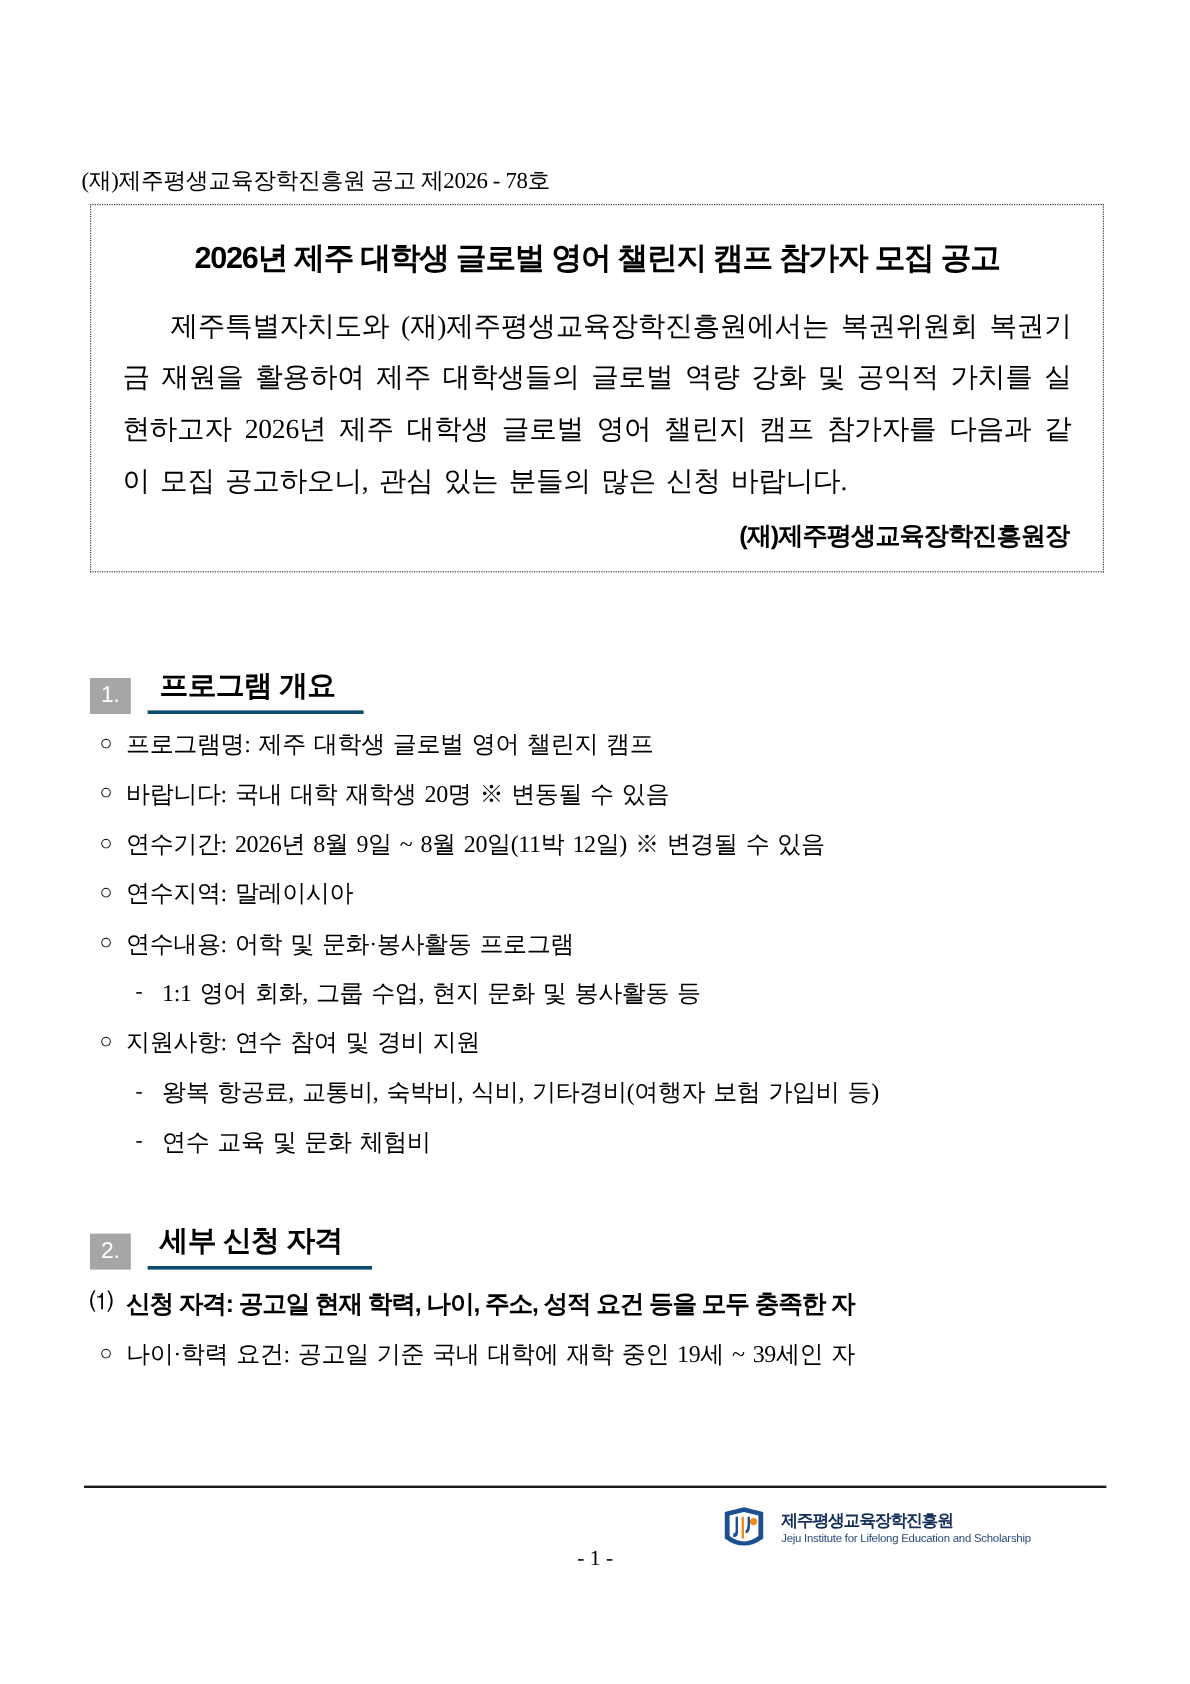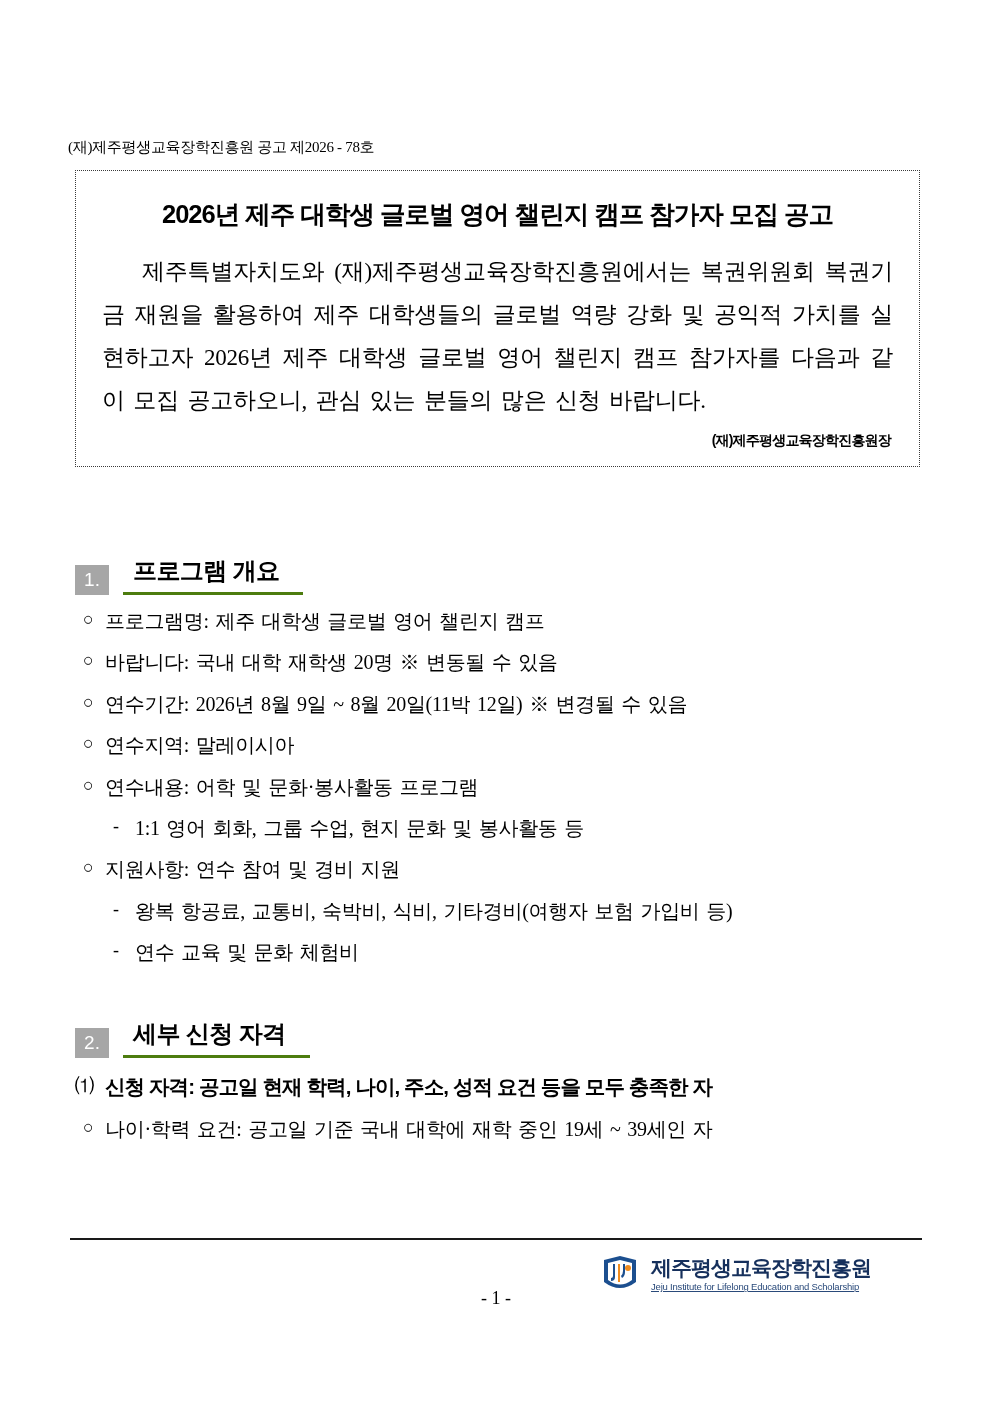--- a/index.html
+++ b/index.html
@@ -21,21 +21,21 @@
     height: 1403px;
     box-sizing: border-box;
     padding: 0;
   }
 
   
   .doc-number {
     position: absolute;
     left: 68px;
     top: 138px;
-    font-size: 15px;
+    font-size: 19px;
     letter-spacing: -0.3px;
     white-space: nowrap;
   }
 
   
   .notice-box {
     position: absolute;
     left: 75px;
     top: 170px;
     width: 845px;
@@ -66,21 +66,21 @@
     text-align: center;
     font-size: 19.5px;
     margin-top: 12px;
     letter-spacing: -0.2px;
     word-spacing: 3px;
   }
   .notice-signer {
     text-align: right;
     font-family: "Liberation Sans", "DejaVu Sans", sans-serif;
     font-weight: bold;
-    font-size: 14px;
+    font-size: 21px;
     letter-spacing: -0.8px;
     margin-top: 10px;
     padding-right: 6px;
   }
 
   
   .section {
     position: absolute;
     left: 75px;
     width: 860px;
@@ -98,21 +98,21 @@
     color: #ffffff;
     font-family: "Liberation Sans", "DejaVu Sans", sans-serif;
     font-size: 19px;
     display: flex;
     align-items: center;
     justify-content: center;
     flex: none;
     box-sizing: border-box;
   }
   .sec-title-wrap {
-    border-bottom: 3px solid #4d7c0f;
+    border-bottom: 3px solid #0c4a6e;
     padding: 0 24px 5px 10px;
   }
   .sec-title {
     font-family: "Liberation Sans", "DejaVu Sans", sans-serif;
     font-weight: bold;
     font-size: 24px;
     letter-spacing: -0.6px;
     white-space: nowrap;
   }
 
@@ -187,32 +187,31 @@
   }
   .logo-mark {
     position: relative;
     width: 44px;
     height: 44px;
     flex: none;
   }
   .logo-text-kr {
     font-family: "Liberation Sans", "DejaVu Sans", sans-serif;
     font-weight: bold;
-    font-size: 21px;
+    font-size: 14px;
     letter-spacing: -1px;
     color: #16305c;
     line-height: 1.1;
   }
   .logo-text-en {
     font-family: "Liberation Sans", "DejaVu Sans", sans-serif;
     font-size: 9.5px;
     color: #2a4a7a;
     letter-spacing: -0.2px;
     margin-top: 2px;
-    text-decoration: underline;
   }
 </style>
 </head>
 <body>
 
 <div class="page">
 
   <div class="doc-number">(재)제주평생교육장학진흥원 공고 제2026 - 78호</div>
 
   <div class="notice-box">

